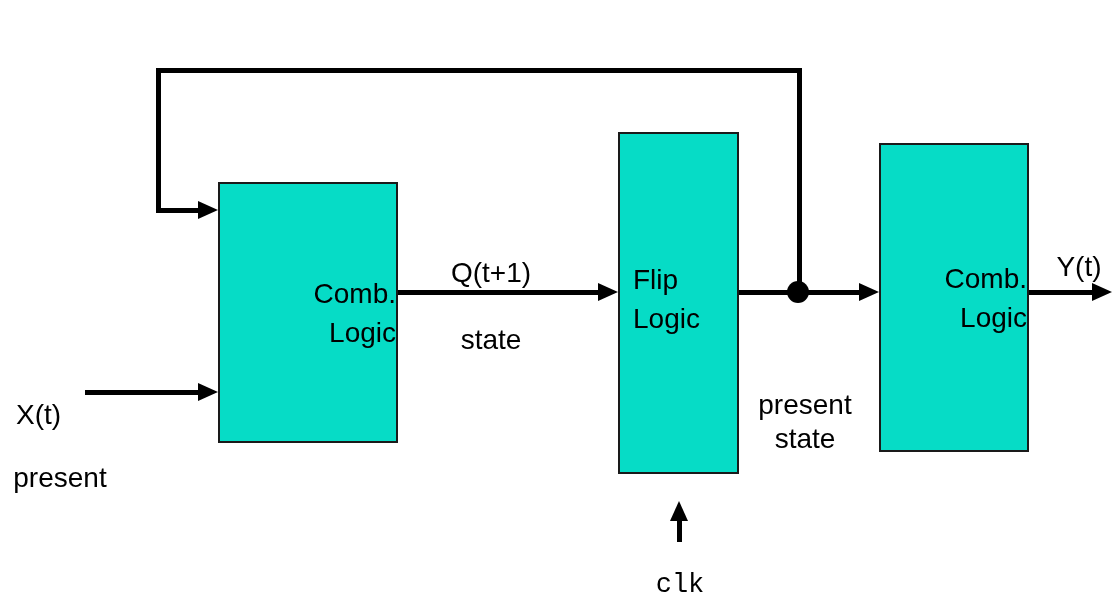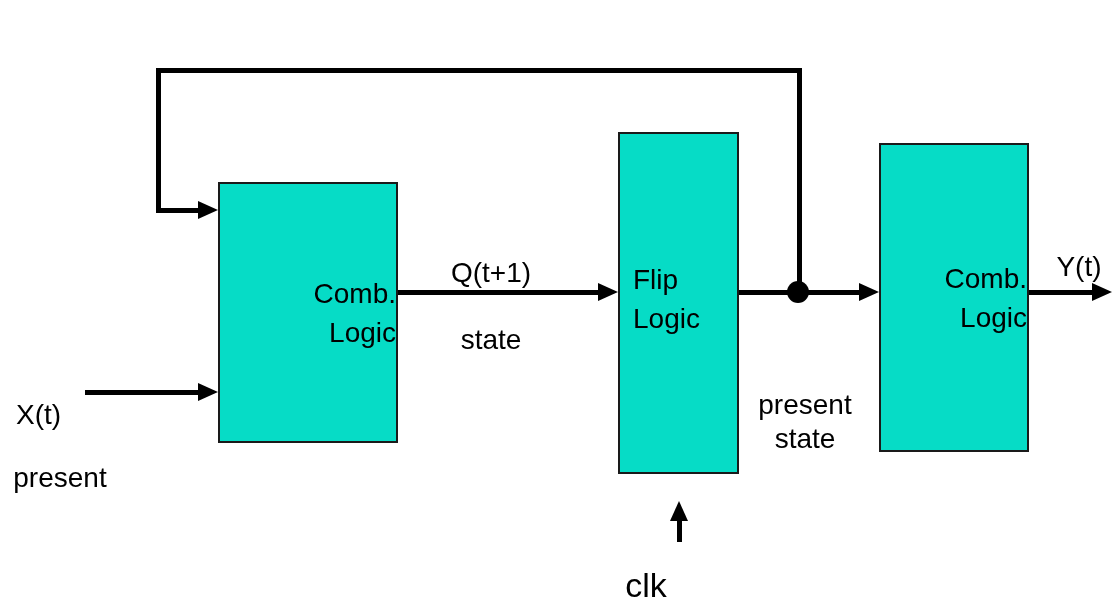--- a/index.html
+++ b/index.html
@@ -89,23 +89,23 @@
   }
   .lbl.center { text-align: center; white-space: normal; }
   .lbl-x        { left: 16px;  top: 374px; }
   .lbl-pres-in  { left: 0px;   top: 437px; width: 120px; }
   .lbl-qnext    { left: 430px; top: 232px; width: 122px; }
   .lbl-nextst   { left: 430px; top: 299px; width: 122px; }
   .lbl-qpres    { left: 757px; top: 312px; width: 100px; }
   .lbl-presst   { left: 738px; top: 364px; width: 134px; }
   .lbl-y        { left: 1042px;top: 226px; width: 74px; }
   .lbl-clk      {
-    left: 616px; top: 544px; width: 60px;
-    font-family: Liberation Sans, sans-serif;
-    font-size: 34px;
+    left: 650px; top: 544px; width: 60px;
+    font-family: Liberation Mono, monospace;
+    font-size: 27px;
   }
 </style>
 </head>
 <body>
 
 <div class="canvas">
 
   <div class="wire fb-top"></div>
   <div class="wire fb-left-vert"></div>
   <div class="wire fb-bot-horiz"></div>

